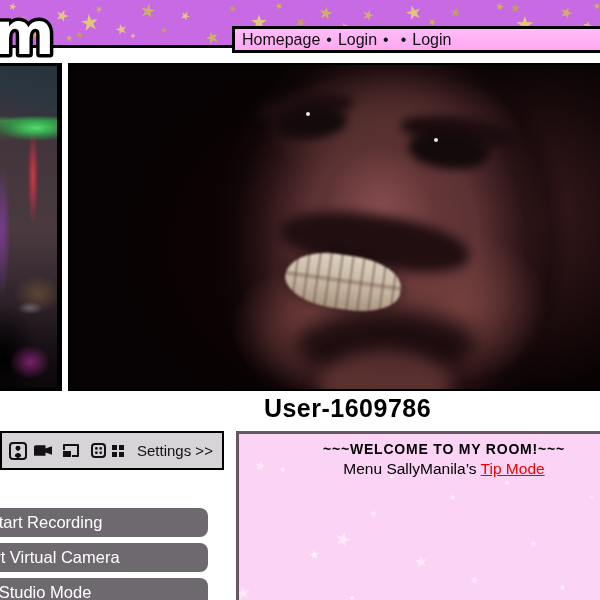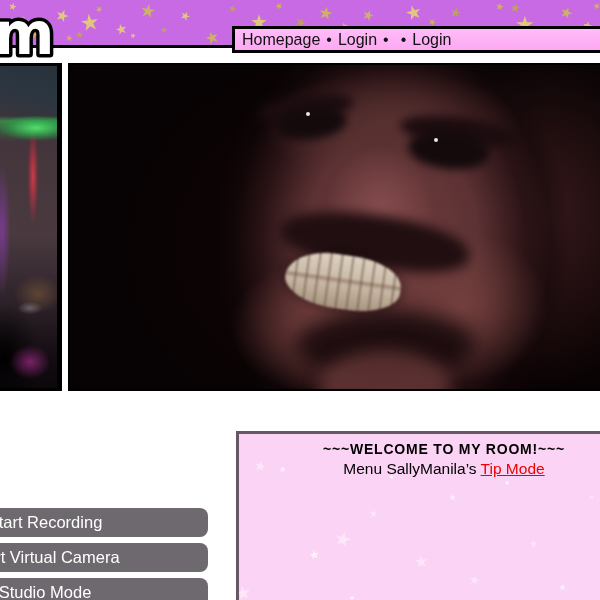--- a/index.html
+++ b/index.html
@@ -182,21 +182,30 @@
       <div class="eye right"></div>
       <div class="glint left"></div>
       <div class="glint right"></div>
       <div class="mustache"></div>
       <div class="chin-shadow"></div>
       <div class="teeth"></div>
       <div class="chin"></div>
     </div>
   </div>
 
-
+  <div class="username">User-1609786</div>
+
+  <div class="player-toolbar">
+    <span class="tool person-frame"></span>
+    <span class="tool camcorder"></span>
+    <span class="tool pip"></span>
+    <span class="tool keypad"></span>
+    <span class="tool tiles"></span>
+    <span class="settings-label">Settings &gt;&gt;</span>
+  </div>
 
   <button class="obs-btn b0">Start Recording</button>
   <button class="obs-btn b1">Start Virtual Camera</button>
   <button class="obs-btn b2">Studio Mode</button>
 
   <div class="welcome-panel" id="welcomePanel">
     <div class="welcome-title">~~~WELCOME TO MY ROOM!~~~</div>
     <div class="welcome-sub">
       <span>Menu SallyManila’s</span>
       <a class="tip-link">Tip Mode</a>

